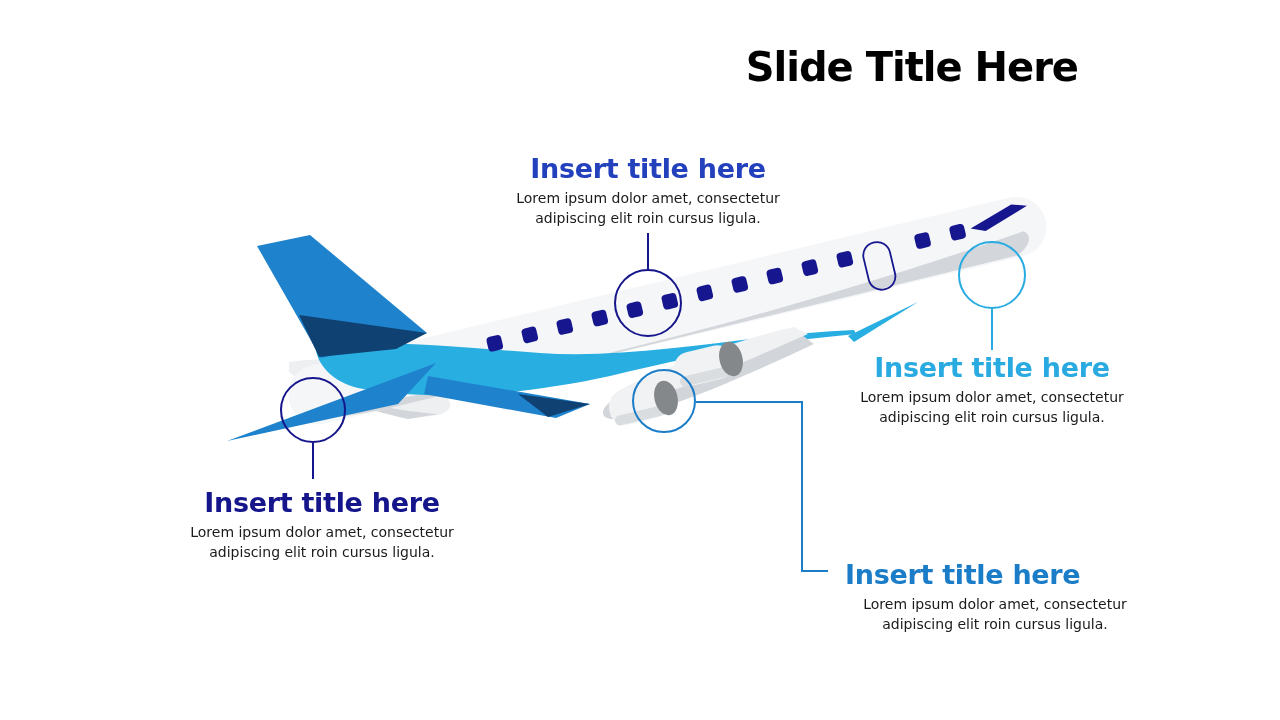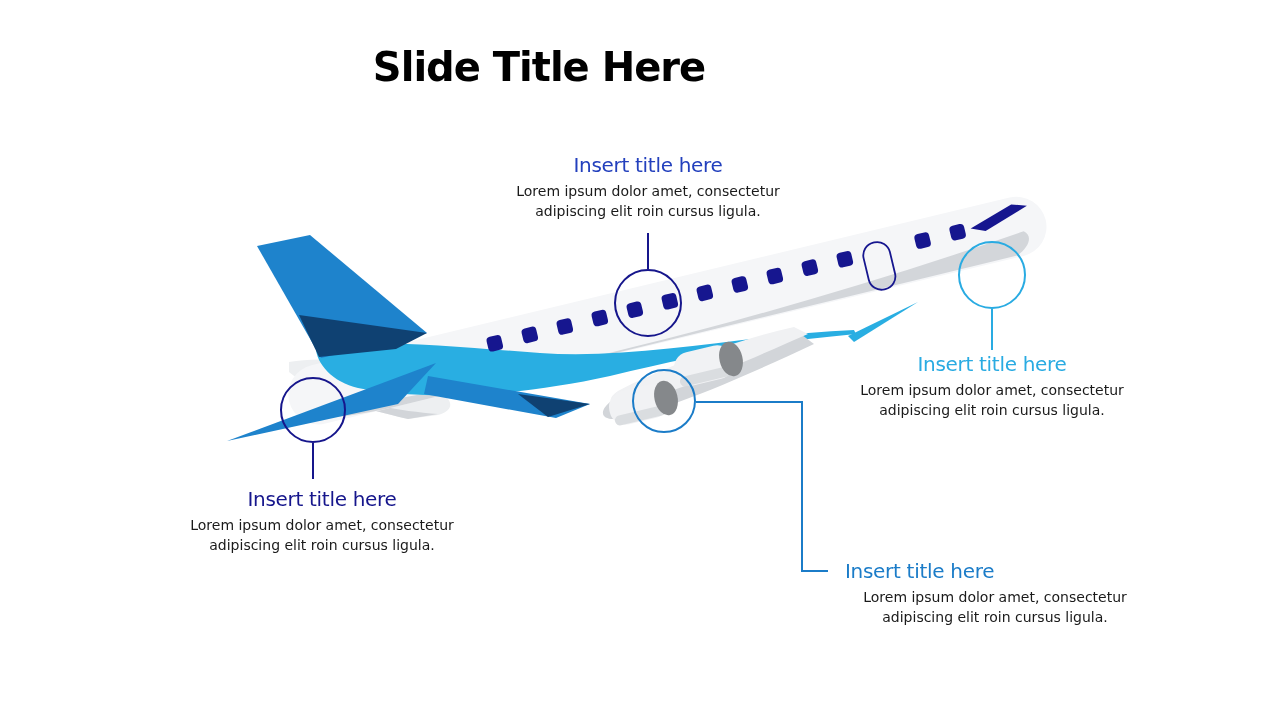--- a/index.html
+++ b/index.html
@@ -1,26 +1,26 @@
 <!DOCTYPE html>
 <html><head>
 <meta charset="utf-8">
 <style>
   html,body{margin:0;padding:0;background:#fff;}
   #stage{
     position:relative;width:1280px;height:720px;background:#ffffff;overflow:hidden;
     font-family:"DejaVu Sans","Liberation Sans",sans-serif;
   }
   .slide-title{
-    position:absolute;top:44px;left:0;width:1078px;text-align:center;
+    position:absolute;top:44px;left:0;width:1078px;text-align:right;
     font-size:40px;font-weight:bold;letter-spacing:-1px;color:#000;
   }
   .plane-layer{position:absolute;left:0;top:0;}
   .callout{position:absolute;}
-  .callout .c-title{font-size:20px;font-weight:normal;letter-spacing:-0.3px;}
+  .callout .c-title{font-size:27px;font-weight:bold;letter-spacing:-0.3px;}
   .callout .c-body{font-size:14px;line-height:1.42;color:#1a1a1a;margin-top:5px;text-align:center;}
   .center{text-align:center;}
   .left{text-align:left;}
   .t-royal{color:#2340BD;}
   .t-cyan{color:#29ABE2;}
   .t-navy{color:#16168C;}
   .t-blue{color:#1B7CC8;}
 </style>
 </head>
 <body>

